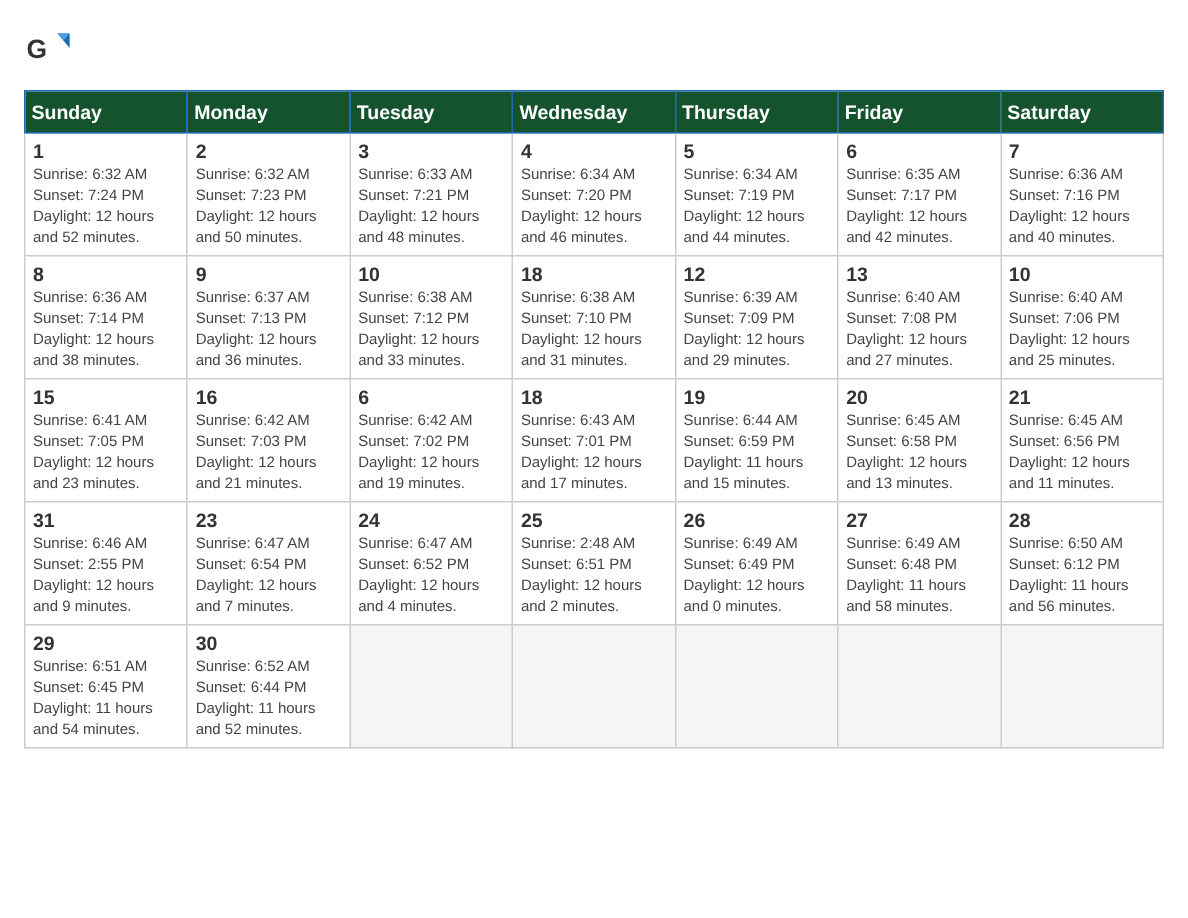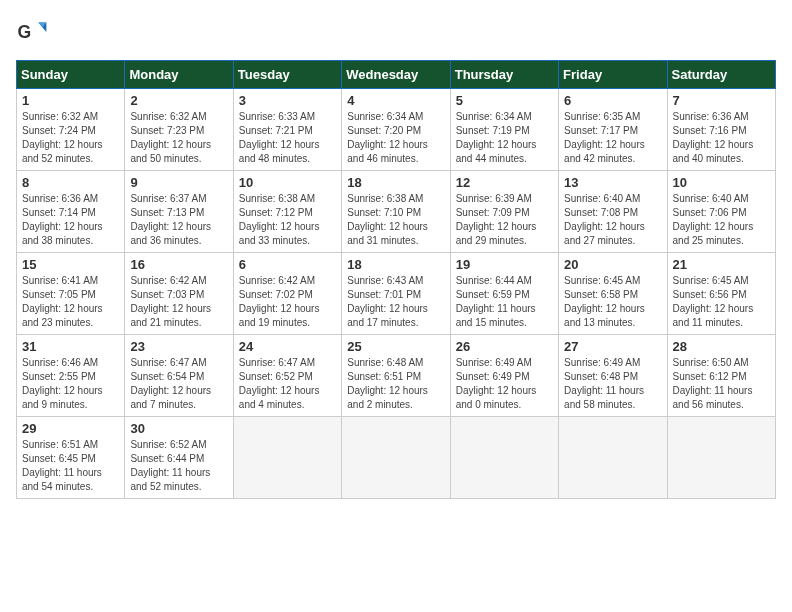--- a/index.html
+++ b/index.html
@@ -213,21 +213,21 @@
         <td>
           <span class="day-num">23</span>
           <div class="day-info"><span>Sunrise: 6:47 AM</span><br><span>Sunset: 6:54 PM</span><br><span>Daylight: 12 hours and 7 minutes.</span></div>
         </td>
         <td>
           <span class="day-num">24</span>
           <div class="day-info"><span>Sunrise: 6:47 AM</span><br><span>Sunset: 6:52 PM</span><br><span>Daylight: 12 hours and 4 minutes.</span></div>
         </td>
         <td>
           <span class="day-num">25</span>
-          <div class="day-info"><span>Sunrise: 6:48 AM</span><br><span>Sunset: 6:51 PM</span><br><span>Daylight: 12 hours and 2 minutes.</span></div>
+          <div class="day-info"><span>Sunrise: 2:48 AM</span><br><span>Sunset: 6:51 PM</span><br><span>Daylight: 12 hours and 2 minutes.</span></div>
         </td>
         <td>
           <span class="day-num">26</span>
           <div class="day-info"><span>Sunrise: 6:49 AM</span><br><span>Sunset: 6:49 PM</span><br><span>Daylight: 12 hours and 0 minutes.</span></div>
         </td>
         <td>
           <span class="day-num">27</span>
           <div class="day-info"><span>Sunrise: 6:49 AM</span><br><span>Sunset: 6:48 PM</span><br><span>Daylight: 11 hours and 58 minutes.</span></div>
         </td>
         <td>

